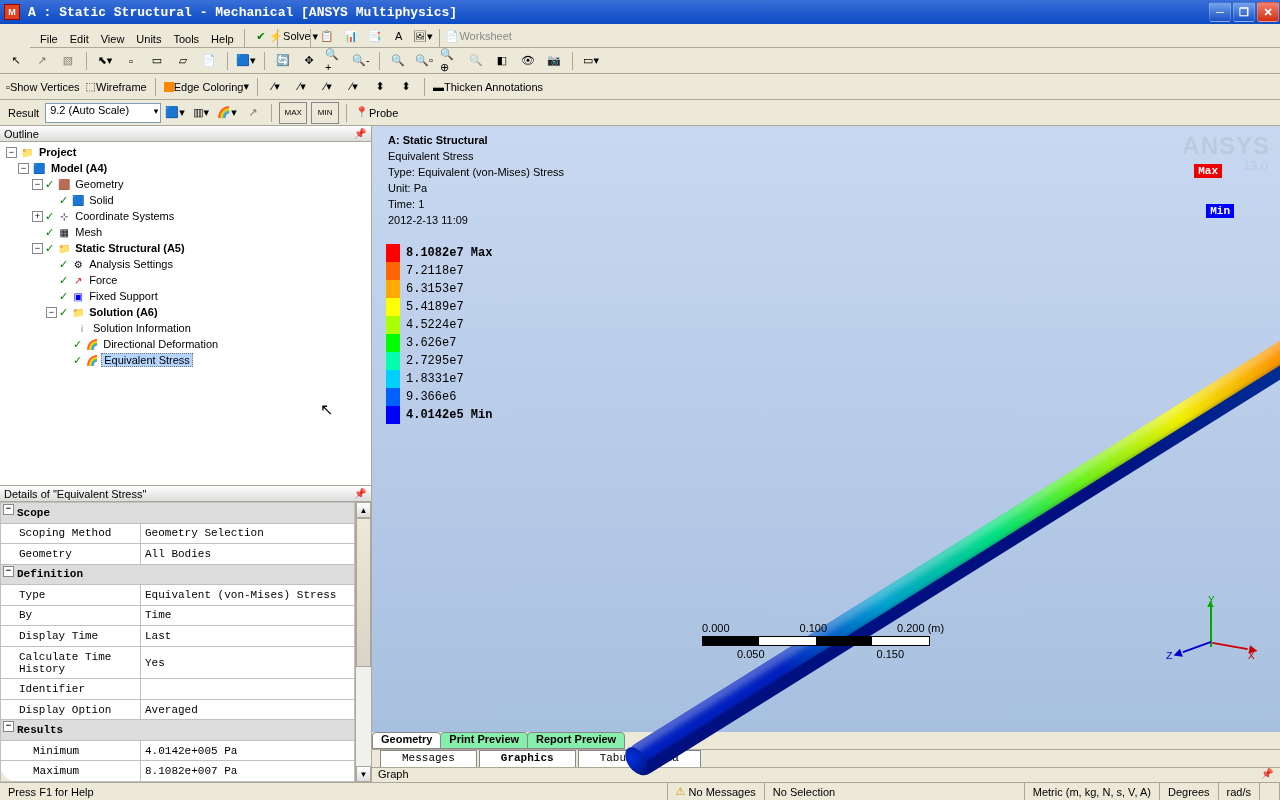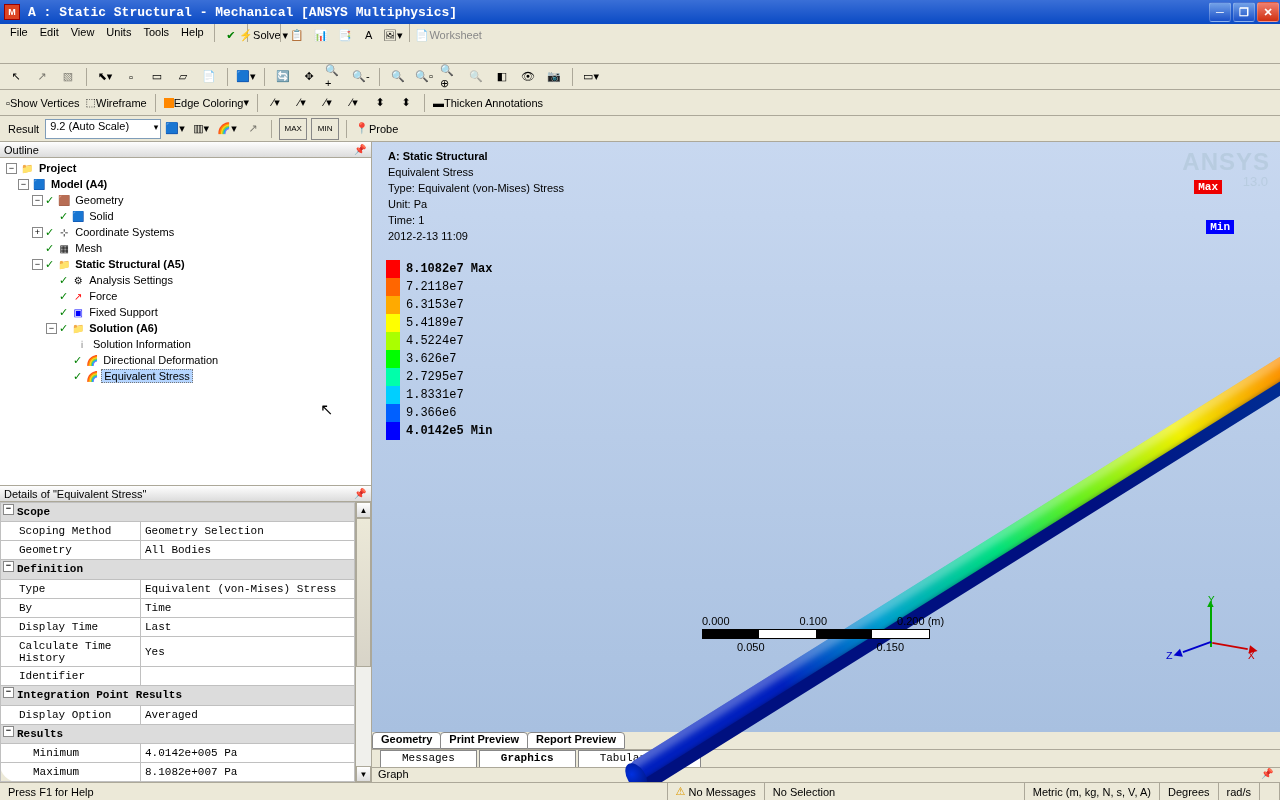--- a/index.html
+++ b/index.html
@@ -8,21 +8,21 @@
 
 
 .titlebar { height: 24px; background: linear-gradient(#3a6fd7, #0a4ac4); display: flex; align-items: center; color: white; font-weight: bold; }
 .titlebar-icon { width: 16px; height: 16px; background: #d42; margin: 0 4px; border: 1px solid #900; display: flex; align-items: center; justify-content: center; font-size: 9px; color: white; }
 .titlebar-text { flex: 1; padding-left: 4px; font-family: "Courier New", monospace; font-size: 13px; }
 .title-btns { display: flex; }
 .title-btn { width: 22px; height: 20px; margin: 1px; background: linear-gradient(#75a3e8,#1a50c8); border: 1px solid #fff3; border-radius: 3px; color: white; display: flex; align-items: center; justify-content: center; font-weight: bold; cursor: pointer; }
 .title-btn.close { background: linear-gradient(#f08070,#d03010); }
 
 
-.menubar { height: 40px; background: #ece9d8; border-bottom: 1px solid #aca899; display: flex; align-items: flex-start; padding: 0 4px; }
+.menubar { height: 24px; background: #ece9d8; border-bottom: 1px solid #aca899; display: flex; align-items: flex-end; padding: 0 4px; margin-left: 30px; }
 .menu-item { padding: 2px 6px; cursor: pointer; }
 .menu-sep { width: 1px; height: 18px; background: #aca899; margin: 0 4px; }
 .menu-btn { width: 22px; height: 22px; margin: 0 1px; border: 1px solid transparent; display: flex; align-items: center; justify-content: center; cursor: pointer; }
 .solve-btn { display: flex; align-items: center; padding: 2px 4px; }
 
 
 .toolbar { height: 26px; background: #ece9d8; border-bottom: 1px solid #aca899; display: flex; align-items: center; padding: 0 4px; gap: 2px; }
 .toolbar-text { padding: 0 4px; }
 .dropdown-small { height: 20px; border: 1px solid #7f9db9; background: white; padding: 0 14px 0 4px; position: relative; }
 .dropdown-small::after { content: "▾"; position: absolute; right: 2px; top: 2px; font-size: 9px; }
@@ -80,38 +80,38 @@
 .legend-text { font-family: "Courier New", monospace; font-size: 12px; padding-left: 6px; }
 
 
 .beam { position: absolute; width: 900px; height: 30px; left: 190px; top: 385px; transform: rotate(-32deg); transform-origin: center; border-radius: 15px; background: linear-gradient(90deg, #0020c0 0%, #0020c0 20%, #00a0d0 33%, #00e080 48%, #60f020 58%, #f0f000 72%, #ff8000 88%, #ff2000 100%); box-shadow: inset 0 -8px 6px rgba(0,0,40,0.6), inset 0 8px 6px rgba(255,255,255,0.3); }
 .beam::after { content:""; position:absolute; left:0; bottom:-3px; width:100%; height:12px; border-radius: 0 0 15px 15px; background: linear-gradient(90deg, #001080 0%, #001080 60%, #0040a0 100%); z-index:-1; }
 .beam-end { position: absolute; left: -2px; top: 0; width: 18px; height: 30px; border-radius: 50%; background: radial-gradient(circle at 35% 35%, #0030e0, #001070); }
 .max-tag { position: absolute; top: 38px; right: 58px; background: #e00; color: white; font-family: "Courier New", monospace; font-size: 11px; padding: 1px 4px; font-weight: bold; }
 .min-tag { position: absolute; top: 78px; right: 46px; background: #00f; color: white; font-family: "Courier New", monospace; font-size: 11px; padding: 1px 4px; font-weight: bold; }
 
 
-.scalebar { position: absolute; bottom: 79px; left: 330px; font-family: "Courier New", monospace; font-size: 11px; }
+.scalebar { position: absolute; bottom: 72px; left: 330px; font-family: "Courier New", monospace; font-size: 11px; }
 .scalebar-ticks { display: flex; gap: 70px; }
 .scalebar-bar { width: 228px; height: 10px; background: linear-gradient(90deg, #000 0 25%, #fff 25% 50%, #000 50% 75%, #fff 75% 100%); border: 1px solid black; margin: 2px 0; }
 .scalebar-ticks2 { display: flex; gap: 112px; padding-left: 35px; }
 
 
 .triad { position: absolute; bottom: 50px; right: 30px; width: 80px; height: 80px; }
 .axis-y { position: absolute; left: 40px; top: 5px; width: 2px; height: 40px; background: #0a0; }
 .axis-y::after { content:"▲"; position:absolute; top:-10px; left:-5px; color:#0a0; }
 .axis-x { position: absolute; left: 42px; top: 43px; width: 36px; height: 2px; background: #c00; transform: rotate(10deg); }
 .axis-x::after { content:"▶"; position:absolute; right:-10px; top:-6px; color:#c00; }
 .axis-z { position: absolute; left: 12px; top: 44px; width: 30px; height: 2px; background: #00c; transform: rotate(-20deg); }
 .axis-z::after { content:"◀"; position:absolute; left:-10px; top:-6px; color:#00c; }
 .axis-lbl { position: absolute; font-family: "Courier New"; font-size: 11px; }
 
 
 .view-tabs { height: 17px; background: #ece9d8; display: flex; font-family: "Courier New", monospace; font-weight: bold; font-size: 12px; }
-.view-tab { padding: 0 8px; border: 1px solid #888; border-top-left-radius: 4px; border-top-right-radius: 4px; background: #ffffff; margin-right: -1px; position: relative; }
+.view-tab { padding: 0 8px; border: 1px solid #888; border-top-left-radius: 4px; border-top-right-radius: 4px; background: #86efac; margin-right: -1px; position: relative; }
 .view-tab.active { background: white; z-index: 1; }
 .sub-tabs { height: 18px; background: #ece9d8; border-top: 1px solid #aca899; display: flex; padding-left: 8px; }
 .sub-tab { padding: 1px 21px; border: 1px solid #888; border-bottom: none; font-family: "Courier New", monospace; font-size: 11px; background: white; margin-right: 2px; }
 .sub-tab.active { font-weight: bold; }
 .graph-bar { height: 15px; background: #ece9d8; border-top: 1px solid #aca899; padding: 0 6px; font-family: "Courier New", monospace; font-size: 11px; display: flex; justify-content: space-between; }
 
 
 .statusbar { height: 18px; background: #ece9d8; border-top: 1px solid #aca899; display: flex; align-items: center; font-family: "Courier New", monospace; font-size: 11px; }
 .status-cell { padding: 0 8px; border-right: 1px solid #aca899; height: 100%; display: flex; align-items: center; }
 .status-cell.flex { flex: 1; }
@@ -347,23 +347,20 @@
                   <td class="val">Last</td>
                 </tr>
           <tr>
                   <td class="lbl">Calculate Time History</td>
                   <td class="val">Yes</td>
                 </tr>
           <tr>
                   <td class="lbl">Identifier</td>
                   <td class="val"></td>
                 </tr>
-          <tr class="section-row">
-                  <td colspan="2">Integration Point Results</td>
-                </tr>
           <tr>
                   <td class="lbl">Display Option</td>
                   <td class="val">Averaged</td>
                 </tr>
           <tr class="section-row">
                   <td colspan="2">Results</td>
                 </tr>
           <tr>
                   <td class="lbl" style="padding-left:32px">Minimum</td>
                   <td class="val">4.0142e+005 Pa</td>

